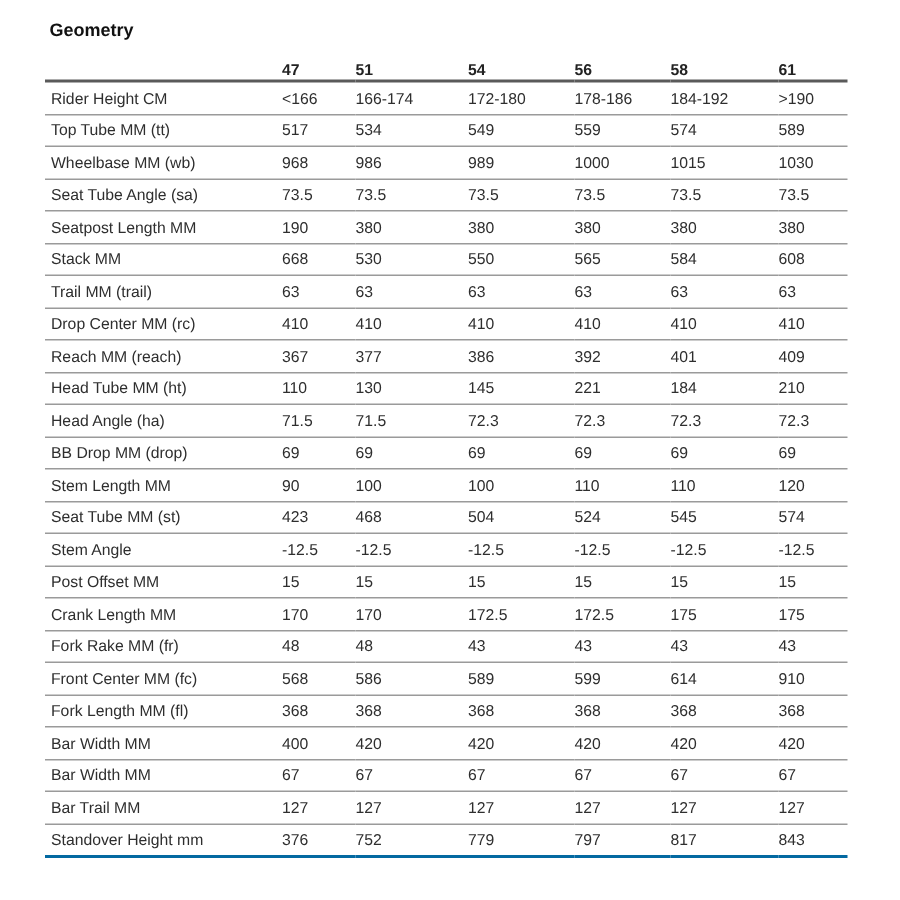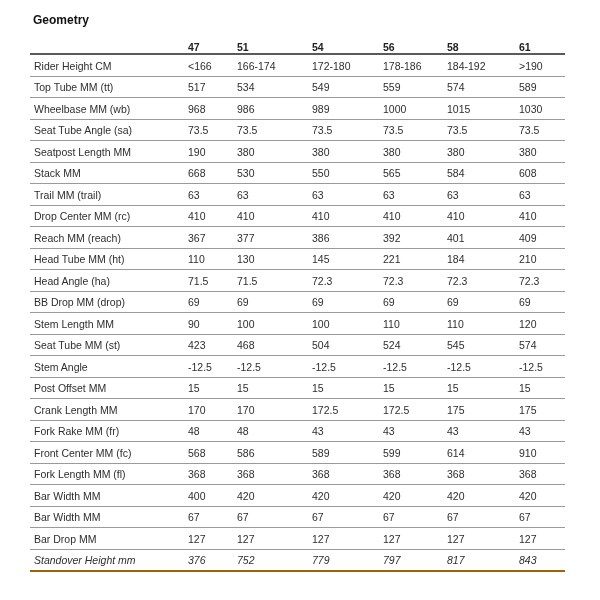--- a/index.html
+++ b/index.html
@@ -49,22 +49,21 @@
     height: 20.5px;
     font-weight: 400;
     border-bottom: 1px solid #9a9a9a;
     vertical-align: middle;
   }
   table.geo-table td.row-label,
   table.geo-table th.row-label-header {
     padding-left: 4px;
   }
   table.geo-table tbody tr:last-child td {
-    border-bottom: 2px solid #a16207;
-    font-style: italic;
+    border-bottom: 2px solid #0369a1;
   }
 </style>
 </head>
 <body>
 
 <div class="page">
   <h1 class="page-title">Geometry</h1>
 
   <table class="geo-table">
     <colgroup>
@@ -280,21 +279,21 @@
         <tr>
           <td class="row-label">Bar Width MM</td>
           <td>67</td>
           <td>67</td>
           <td>67</td>
           <td>67</td>
           <td>67</td>
           <td>67</td>
         </tr>
         <tr>
-          <td class="row-label">Bar Drop MM</td>
+          <td class="row-label">Bar Trail MM</td>
           <td>127</td>
           <td>127</td>
           <td>127</td>
           <td>127</td>
           <td>127</td>
           <td>127</td>
         </tr>
         <tr>
           <td class="row-label">Standover Height mm</td>
           <td>376</td>

